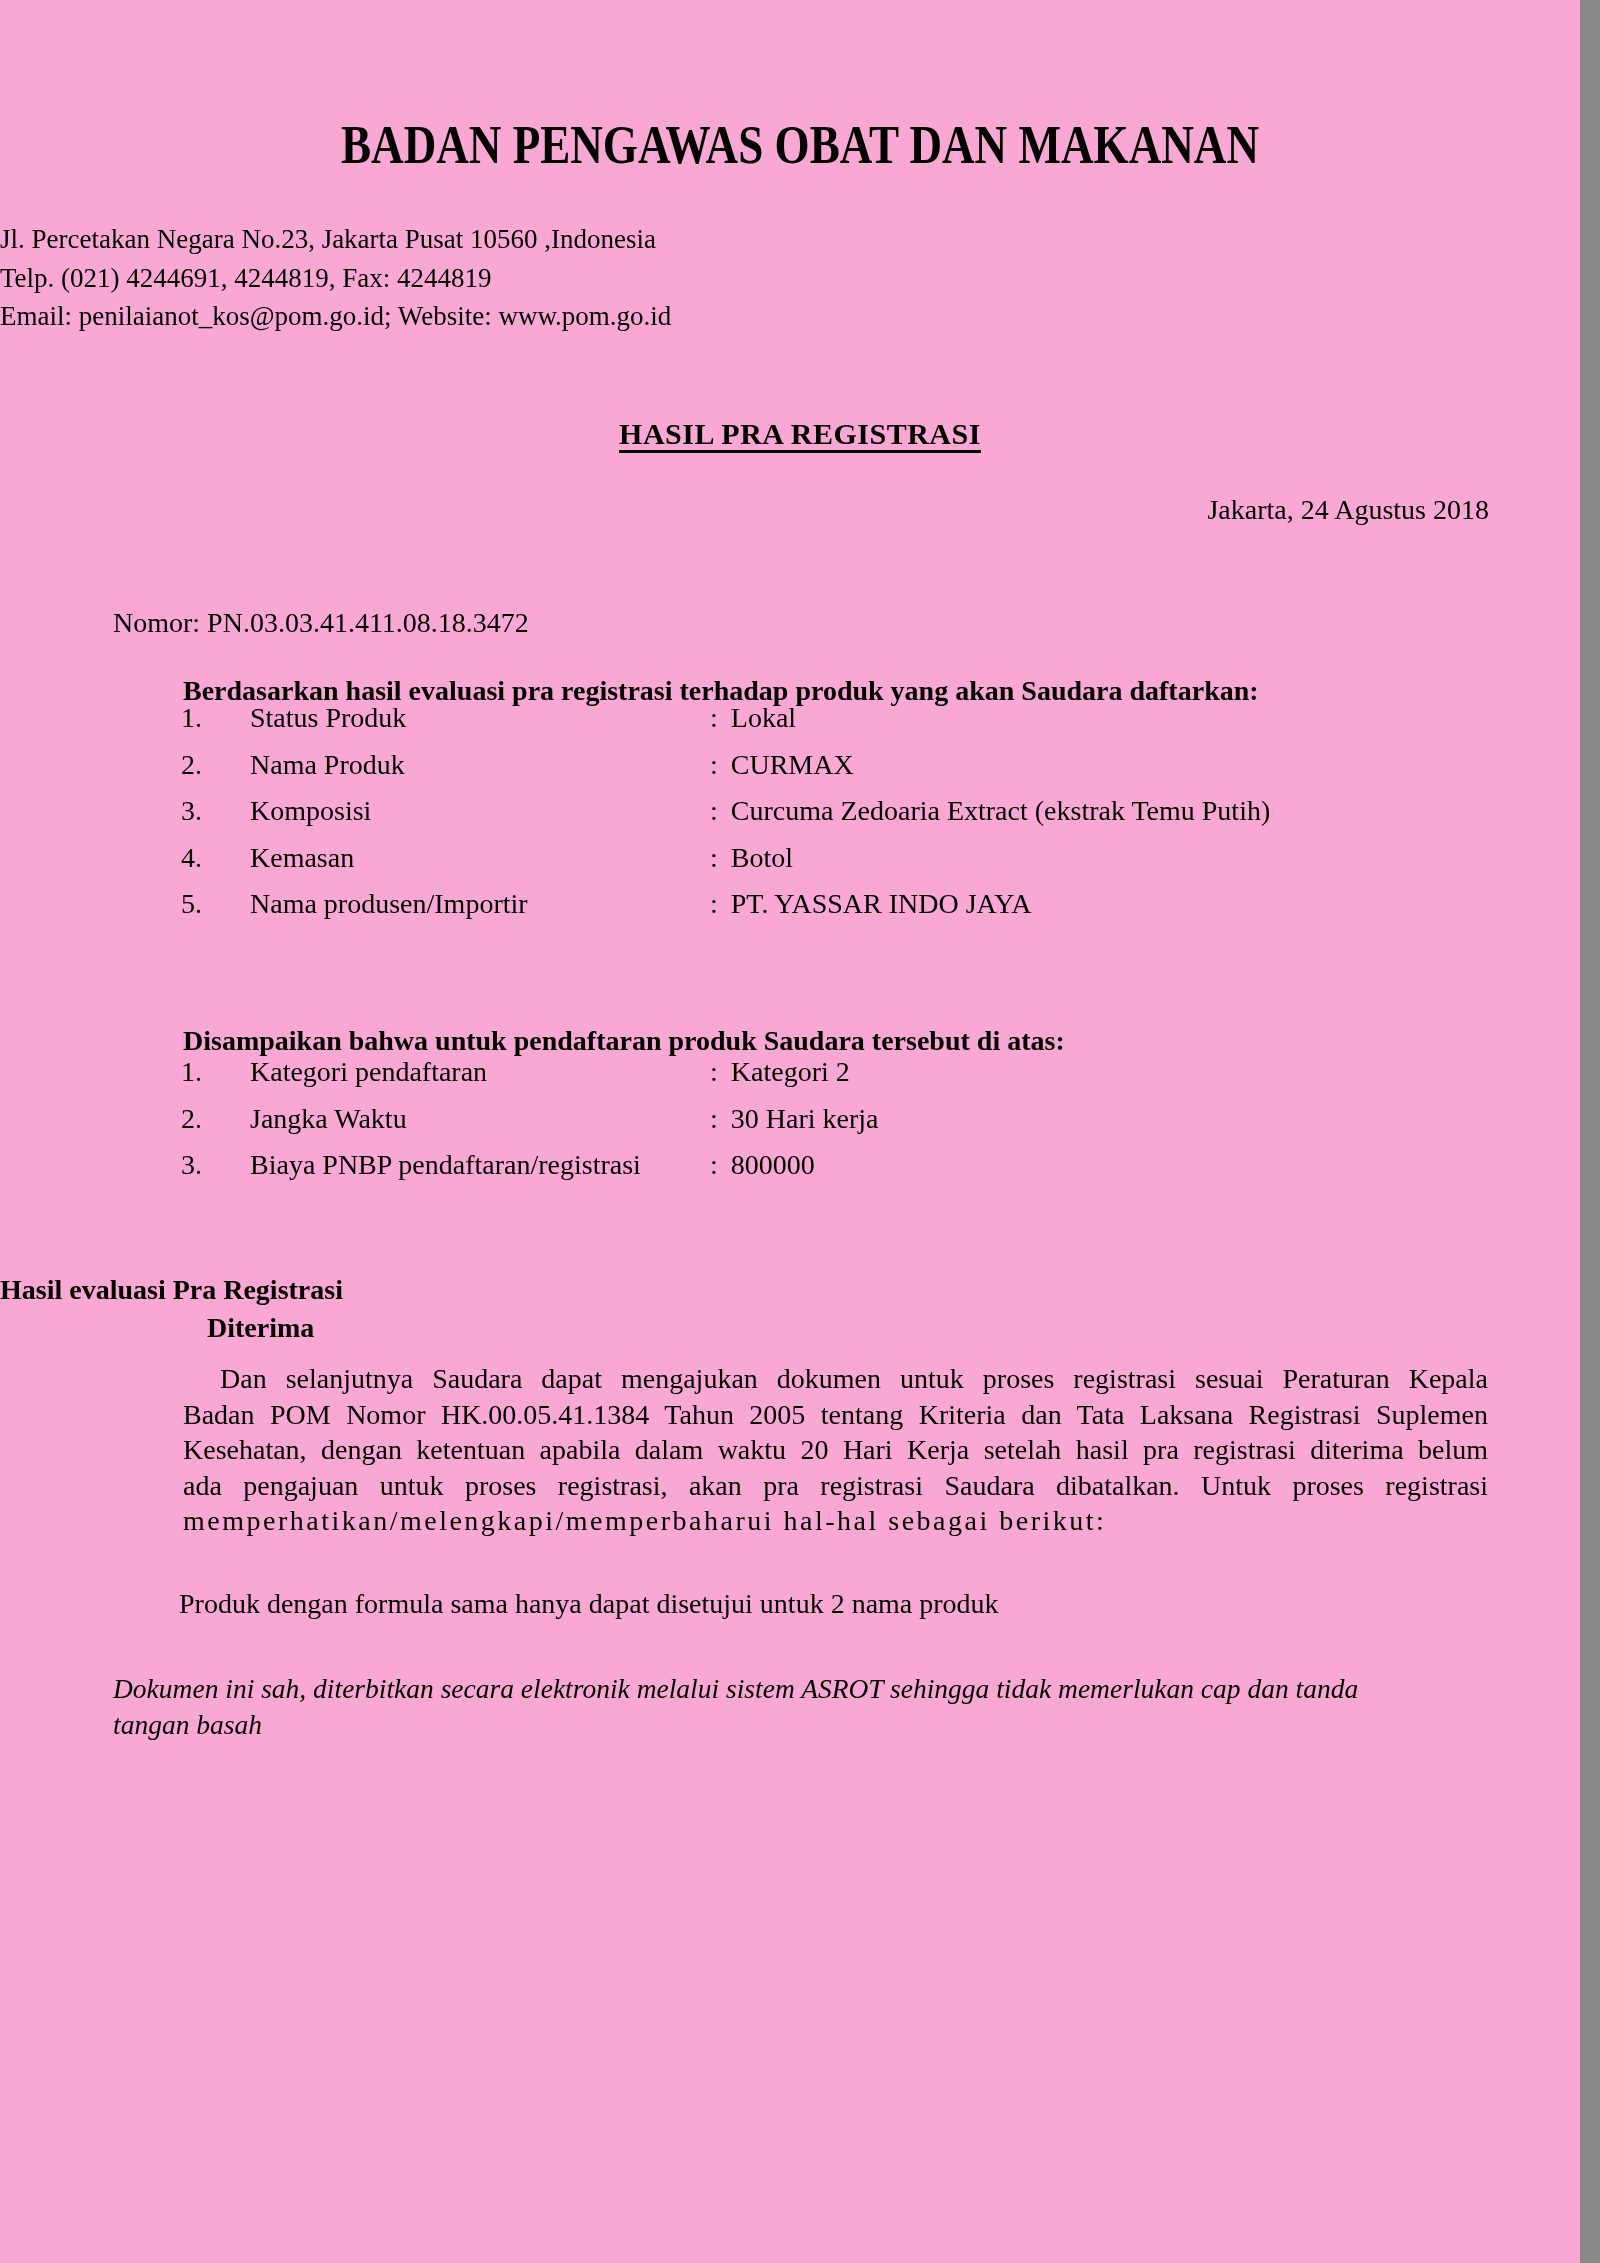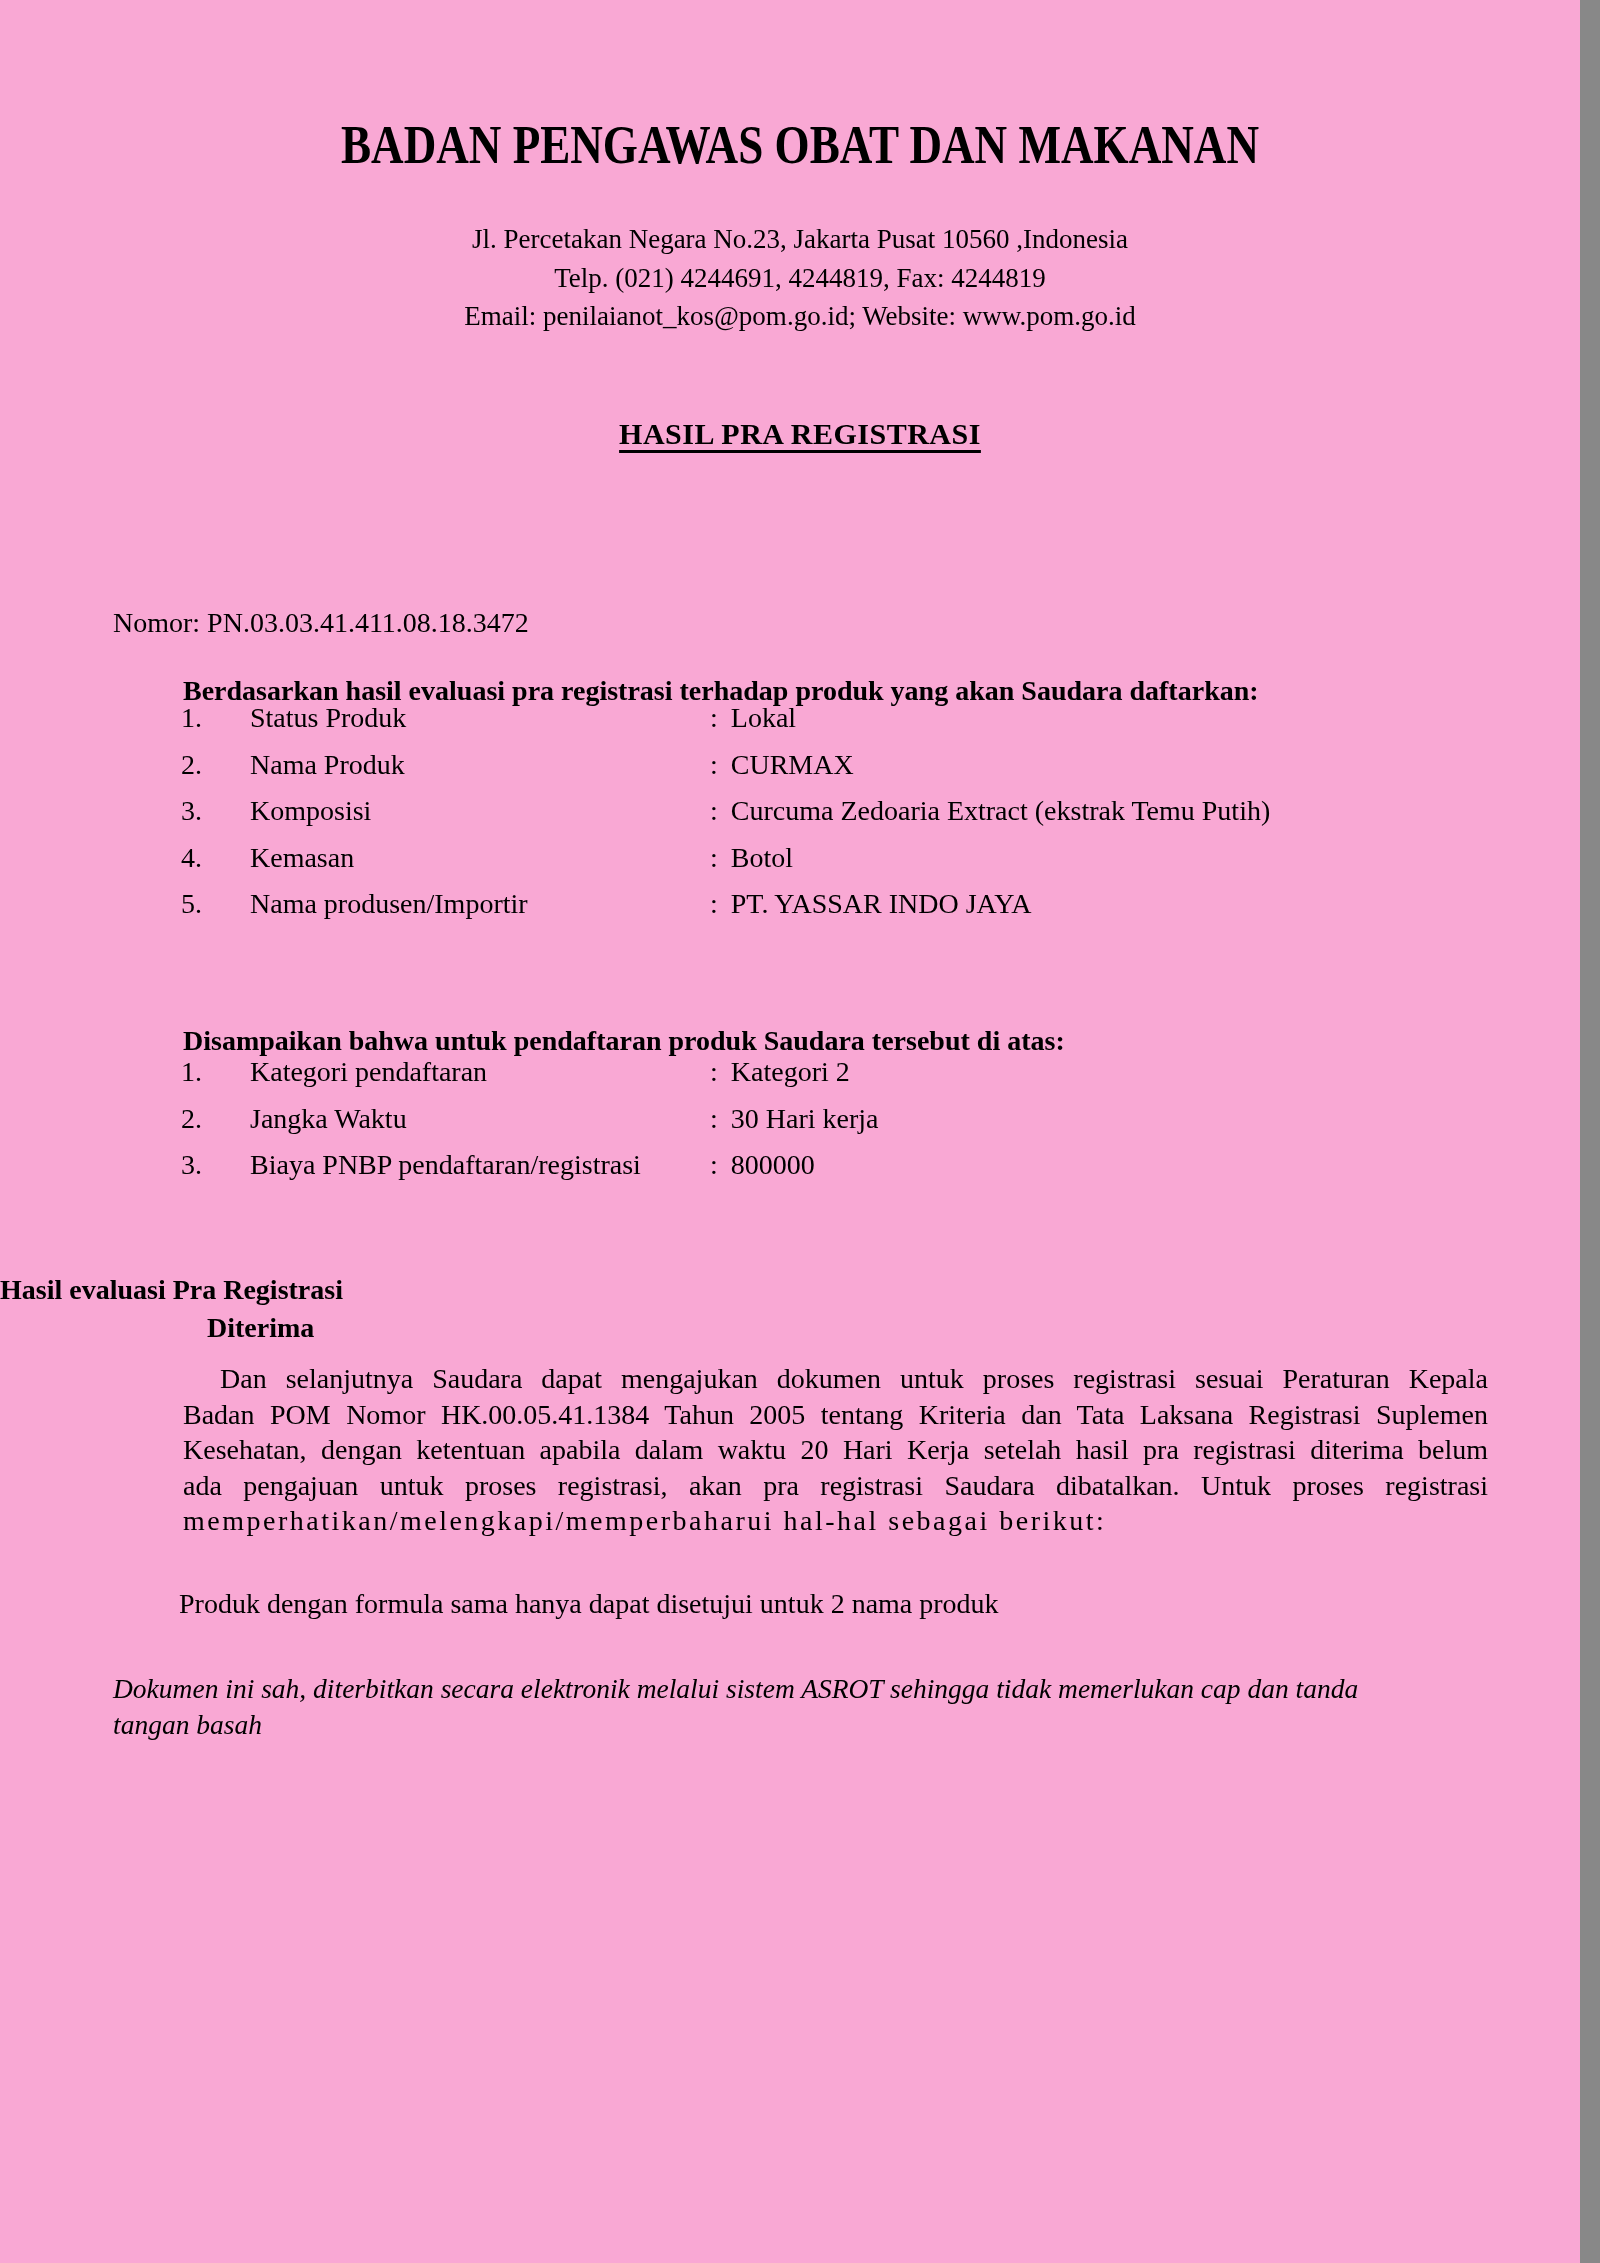--- a/index.html
+++ b/index.html
@@ -24,21 +24,20 @@
     text-align: center;
     font-size: 55px;
     font-weight: bold;
     line-height: 66px;
     transform: scaleX(0.82);
     transform-origin: 50% 50%;
     white-space: nowrap;
   }
   .address {
     top: 220px; left: 0; width: 1600px;
-    text-align: center;
     font-size: 27px;
     line-height: 38.5px;
   }
   .doc-title-wrap {
     top: 414px; left: 0; width: 1600px;
     text-align: center;
     line-height: 40px;
   }
   .doc-title {
     font-size: 30px;
@@ -105,20 +104,21 @@
   <div class="abs address">
     <div>Jl. Percetakan Negara No.23, Jakarta Pusat 10560 ,Indonesia</div>
     <div>Telp. (021) 4244691, 4244819, Fax: 4244819</div>
     <div>Email: penilaianot_kos@pom.go.id; Website: www.pom.go.id</div>
   </div>
 
   <div class="abs doc-title-wrap">
     <span class="doc-title">HASIL PRA REGISTRASI</span>
   </div>
 
+  <div class="abs dateline">Jakarta, 24 Agustus 2018</div>
 
   <div class="abs nomor">Nomor: PN.03.03.41.411.08.18.3472</div>
 
   <div class="abs sec-heading s1-heading">Berdasarkan hasil evaluasi pra registrasi terhadap produk yang akan Saudara daftarkan:</div>
 
   <div class="abs kv-list list1">
     <div class="kv-row">
       <span class="kv-no">1.</span>
       <span class="kv-label">Status Produk</span>
       <span class="kv-value"><span>:</span><span class="val-text">Lokal</span></span>

